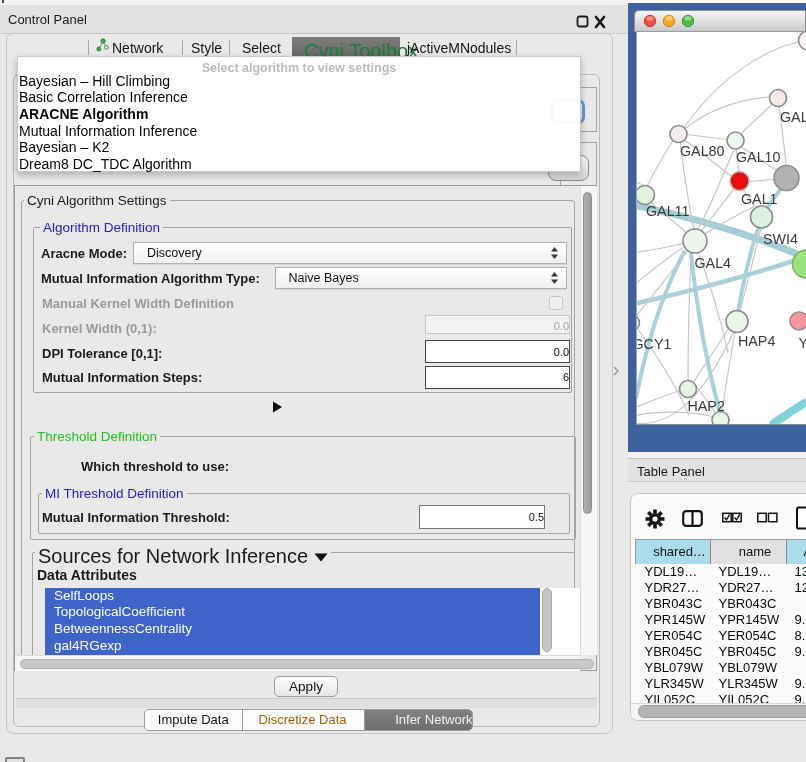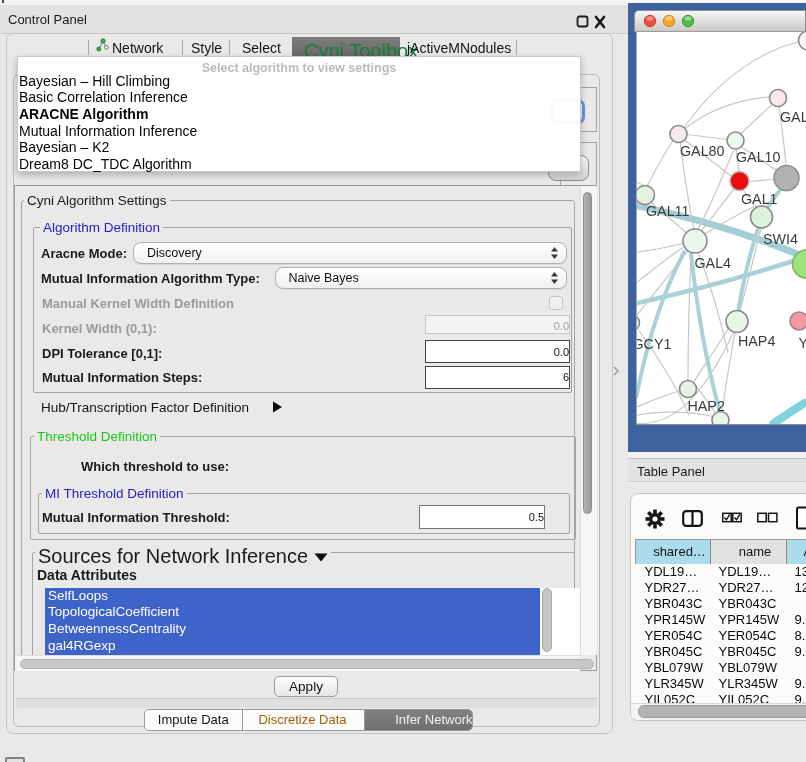--- a/index.html
+++ b/index.html
@@ -1,19 +1,19 @@
 <!DOCTYPE html>
 <html><head><meta charset="utf-8">
 <style>
 html,body{margin:0;padding:0}
 #root{position:relative;width:806px;height:762px;background:#ebe9e7;font-family:"Liberation Sans",sans-serif;overflow:hidden}
 .abs{position:absolute}
 .lbl{font-size:13px;font-weight:bold;color:#1a1a1a;white-space:nowrap}
 .dis{color:#9b9a99}
-.combo{position:absolute;border:1px solid #b1b0ae;border-radius:8px;background:linear-gradient(#ffffff,#f1f0ee);box-shadow:0 1px 1px rgba(0,0,0,0.08)}
+.combo{position:absolute;border:1px solid #b1b0ae;border-radius:0;background:linear-gradient(#ffffff,#f1f0ee);box-shadow:0 1px 1px rgba(0,0,0,0.08)}
 .combo .ct{position:absolute;left:13px;top:50%;transform:translateY(-50%);font-size:12.5px;color:#111;white-space:nowrap}
 .arr{position:absolute;right:7px;top:50%;transform:translateY(-50%);width:9px;height:13px}
 .fld{position:absolute;background:#fff;border:1px solid #444;font-size:11px;color:#111;text-align:right;line-height:20px;padding-right:0;box-sizing:border-box}
 .grp{position:absolute;border:1px solid #a5a4a2;border-radius:2px}
 .gtitle{position:absolute;top:-8px;background:#ebe9e7;padding:0 3px;font-size:13.5px;white-space:nowrap}
 </style></head>
 <body>
 <div id="root">
 
 <div class="abs" style="left:0;top:0;width:628px;height:5px;background:#f3f2f1"></div>
@@ -79,21 +79,20 @@
     </div>
 <div class="lbl dis abs" style="left:42px;top:296px">Manual Kernel Width Definition</div>
 <div class="abs" style="left:549px;top:295.5px;width:14px;height:14px;background:#f0efee;border:1px solid #c9c8c6;border-radius:3px;box-sizing:border-box"></div>
 <div class="lbl dis abs" style="left:42px;top:321px">Kernel Width (0,1):</div>
 <div class="fld abs" style="left:424.5px;top:315px;width:145.5px;height:18.5px;background:#f4f3f2;border:1px solid #c8c7c5;color:#a0a09f">0.0</div>
 <div class="lbl abs" style="left:42px;top:345.5px">DPI Tolerance [0,1]:</div>
 <div class="fld abs" style="left:424.5px;top:340px;width:145.5px;height:23px;line-height:22px">0.0</div>
 <div class="lbl abs" style="left:42px;top:370px">Mutual Information Steps:</div>
 <div class="fld abs" style="left:424.5px;top:366px;width:145.5px;height:22.5px;line-height:21px">6</div>
 
-<div class="abs" style="left:41px;top:399.5px;font-size:13.5px;color:#141414">Hub/Transcription Factor Definition</div>
 <svg class="abs" style="left:272px;top:401px" width="11" height="12" viewBox="0 0 11 12">
       <path d="M1 0.5 L10 6 L1 11.5 Z" fill="#0a0a0a"></path>
     </svg>
 
 <div class="grp" style="left:30px;top:436px;width:544px;height:102px">
   <div class="gtitle" style="left:3px;color:#19c819">Threshold Definition</div>
 </div>
 <div class="lbl abs" style="left:81px;top:459px">Which threshold to use:</div>
 
 <div class="grp" style="left:38px;top:493px;width:530px;height:39px">
@@ -102,21 +101,21 @@
 <div class="lbl abs" style="left:42px;top:510px">Mutual Information Threshold:</div>
 <div class="fld abs" style="left:419px;top:504.5px;width:126px;height:24px;border:1px solid #777675;line-height:23px">0.5</div>
 
 <div class="grp" style="left:32px;top:552px;width:541px;height:110px">
   <div class="gtitle" style="left:2px;color:#1a1a1a;font-weight:normal;font-size:20px">Sources for Network Inference <svg width="14" height="9" viewBox="0 0 14 9" style="vertical-align:1px">
           <path d="M0.5 0.5 L13.5 0.5 L7 8.5 Z" fill="#0a0a0a"></path>
         </svg></div>
 </div>
 <div class="lbl abs" style="left:37px;top:566.5px;font-size:14px">Data Attributes</div>
 <div class="abs" style="left:45px;top:587.5px;width:535px;height:68px;background:#fff;overflow:hidden">
-  <div style="position:absolute;left:0;top:0;width:495px;height:67px;background:#3e63c9;color:#fff;font-size:13.5px;line-height:16.75px;padding-left:3px;box-sizing:border-box">SelfLoops<br>TopologicalCoefficient<br>BetweennessCentrality<br>gal4RGexp</div>
+  <div style="position:absolute;left:0;top:0;width:495px;height:67px;background:#3e63c9;color:#fff;font-size:13.5px;line-height:16.75px;padding-left:9px;box-sizing:border-box">SelfLoops<br>TopologicalCoefficient<br>BetweennessCentrality<br>gal4RGexp</div>
   <div style="position:absolute;left:497px;top:0px;width:10px;height:64px;background:#c6c5c3;border:1px solid #aaa9a7;border-radius:5px;box-sizing:border-box"></div>
 </div>
 
 <div class="abs" style="left:580px;top:186px;width:16px;height:469px;background:#f6f6f5;border-left:1px solid #dddcda"></div>
 <div class="abs" style="left:582.5px;top:192px;width:9px;height:322px;background:linear-gradient(90deg,#b3b2b0,#9d9c9a);border:1px solid #8f8e8c;border-radius:5px;box-sizing:border-box"></div>
 <div class="abs" style="left:15px;top:655px;width:565px;height:15px;background:#f6f6f5;border-top:1px solid #dddcda"></div>
 <div class="abs" style="left:20px;top:659px;width:574px;height:10px;background:#c9c8c6;border:1px solid #b2b1af;border-radius:5px;box-sizing:border-box"></div>
 
 <div class="abs" style="left:274px;top:676px;width:64px;height:21px;border:1px solid #9e9d9b;border-radius:5px;background:linear-gradient(#fdfdfc,#e7e6e4);text-align:center;line-height:20px;font-size:13.5px;color:#111;box-sizing:border-box">Apply</div>
 <div class="abs" style="left:16px;top:698px;width:581px;height:9px;background:#e0dfdd;border-top:1px solid #cbcac8;border-radius:0 0 4px 4px"></div>

